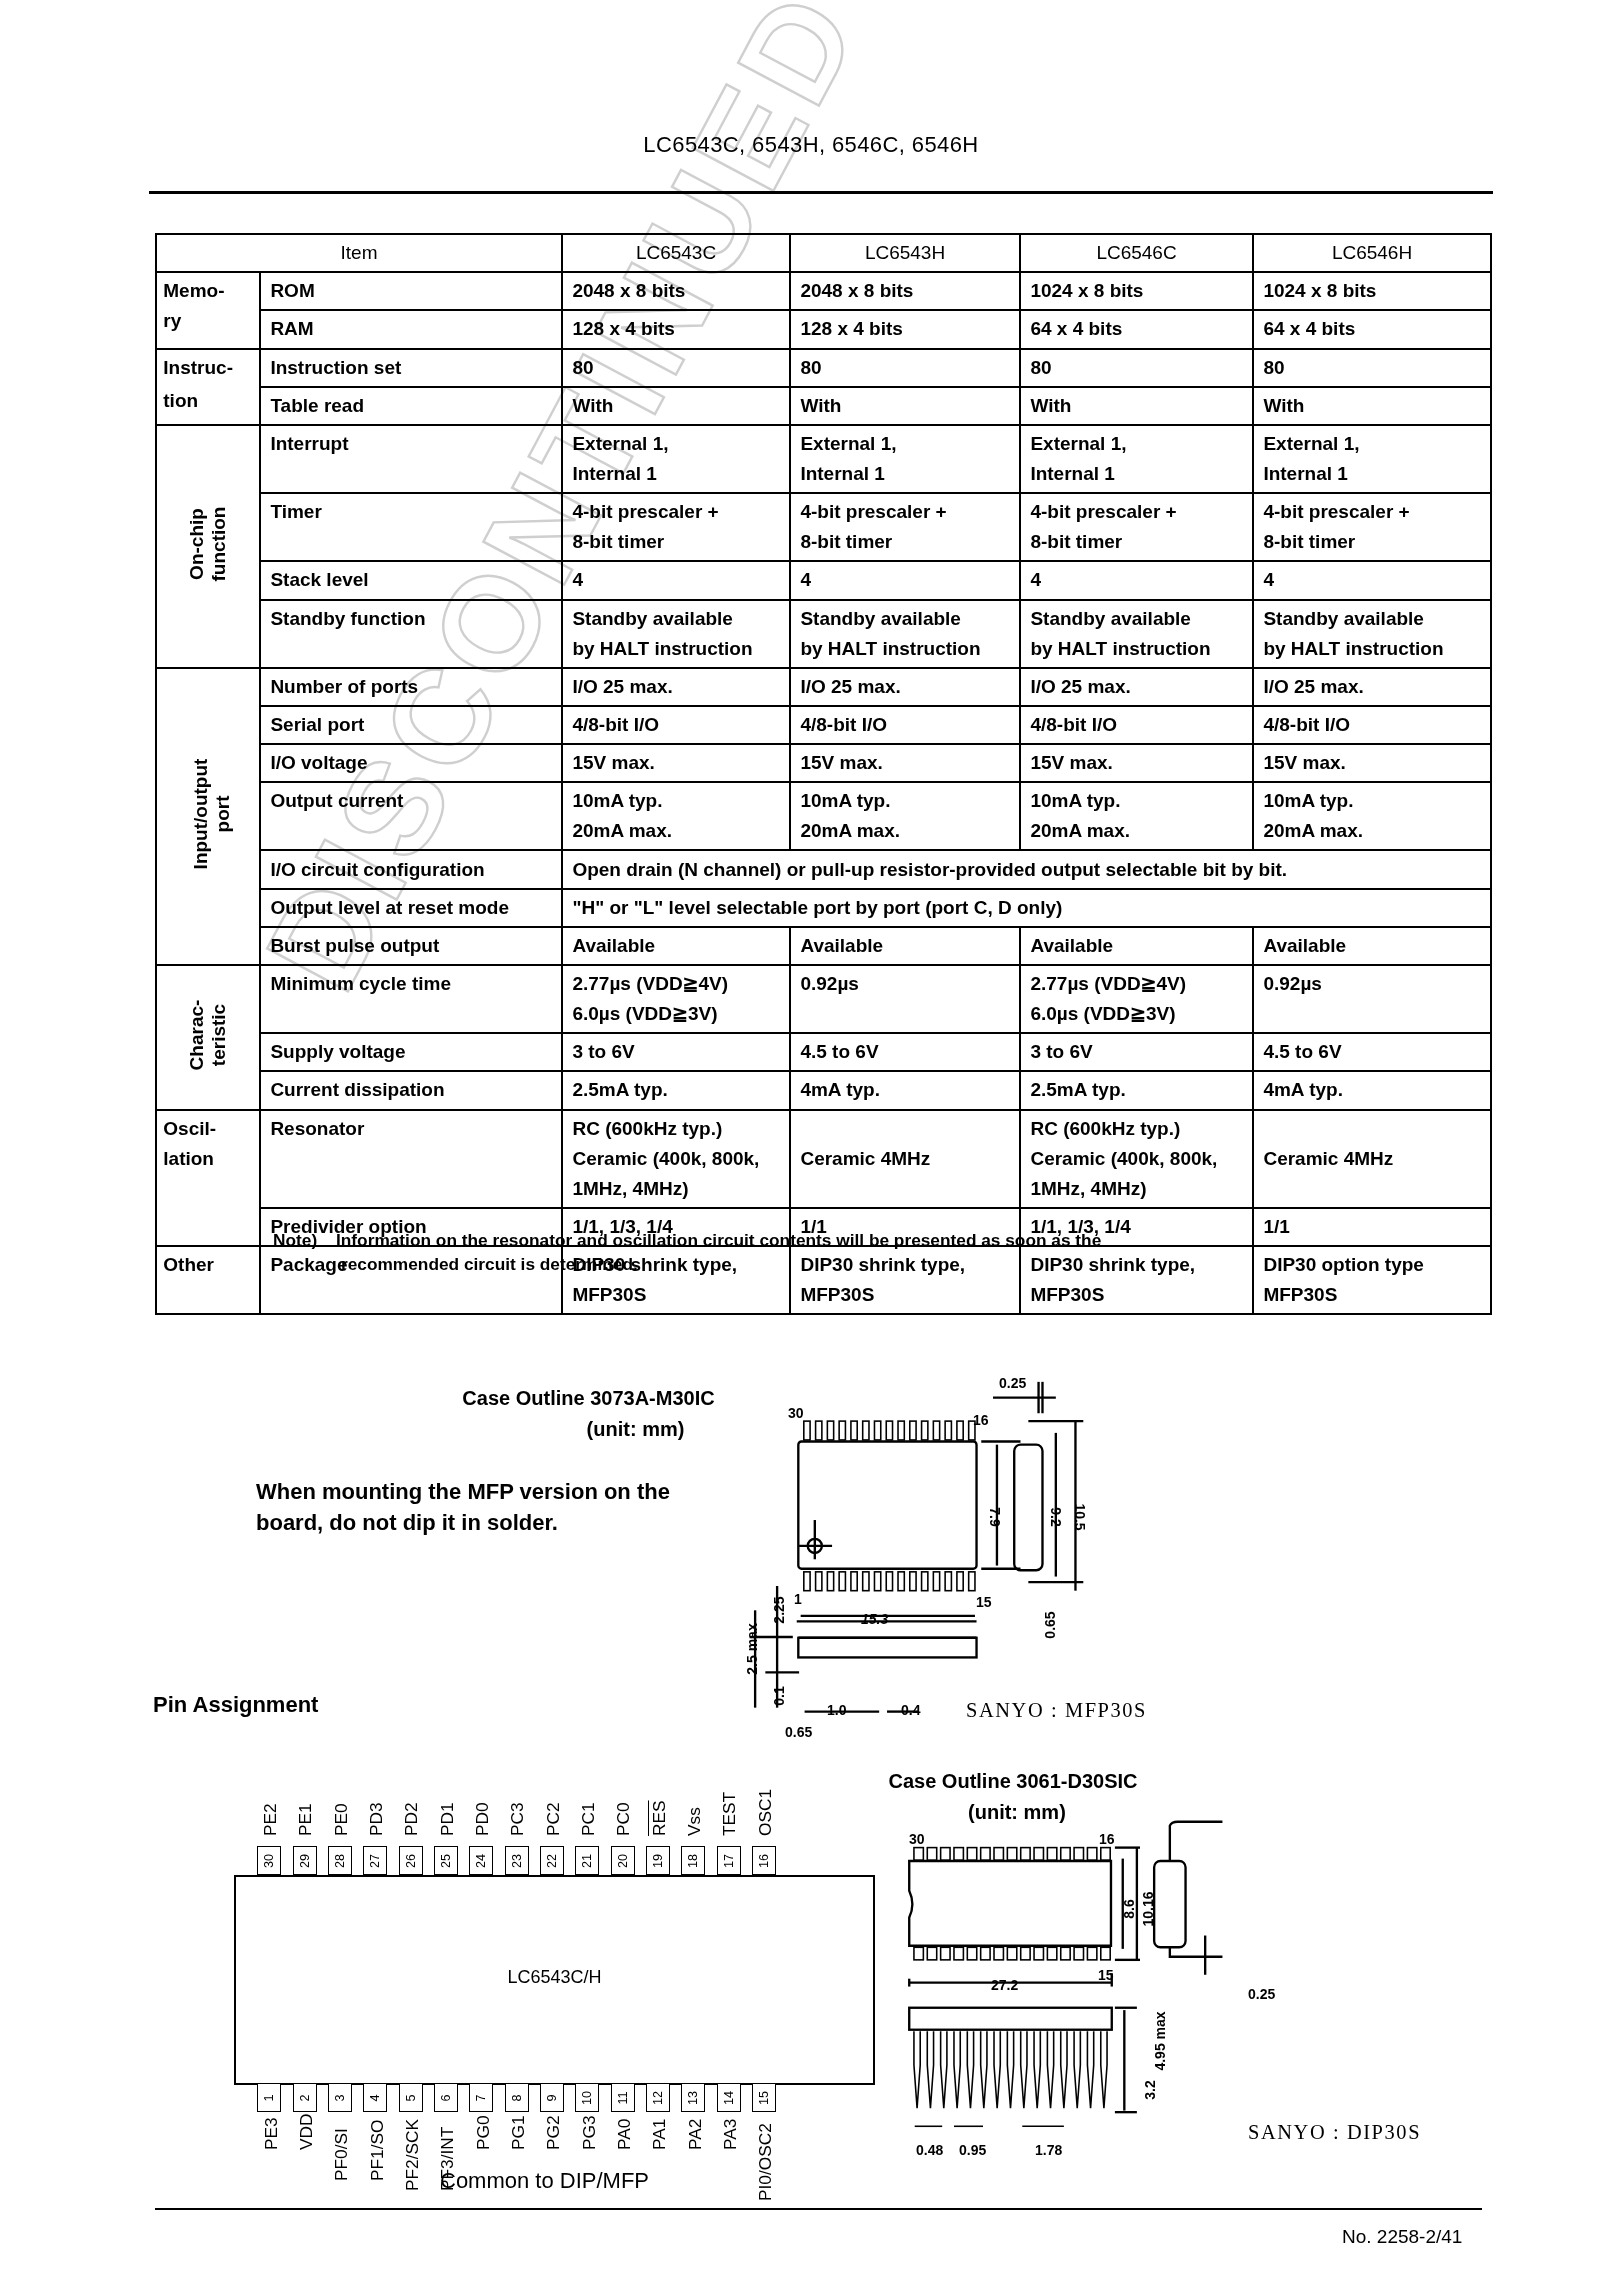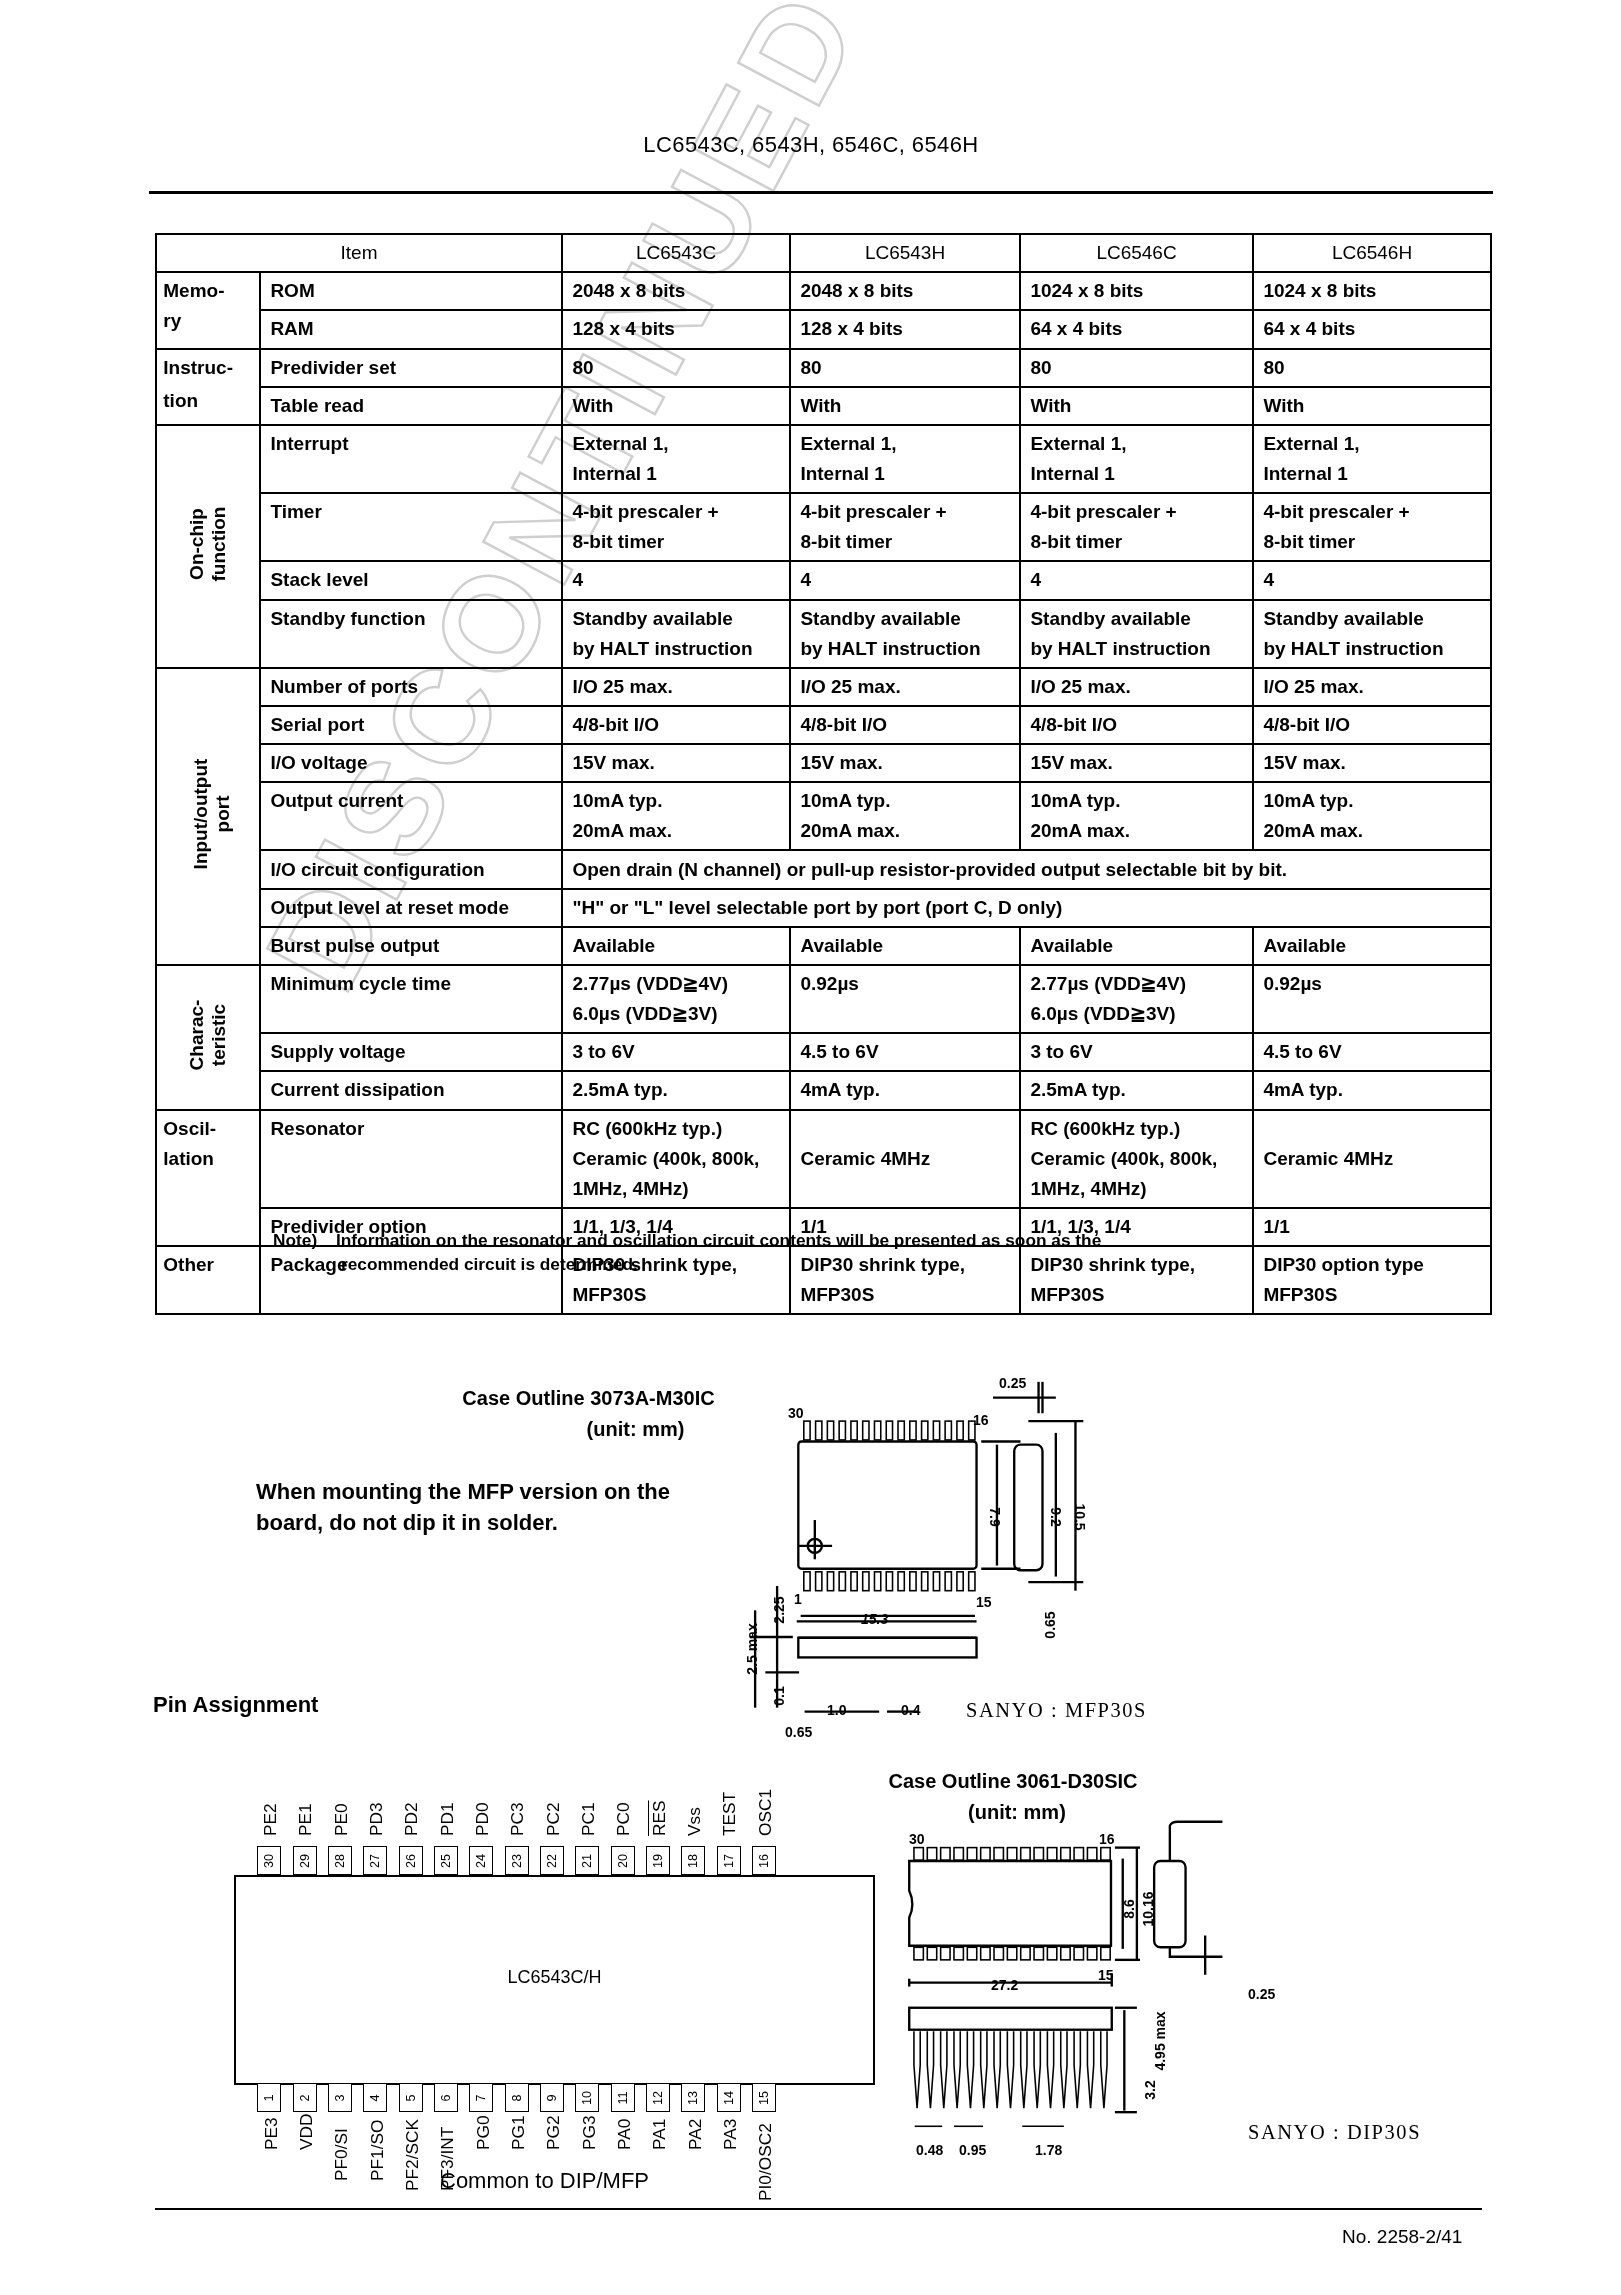--- a/index.html
+++ b/index.html
@@ -94,21 +94,21 @@
         </td>
         <td>
           <span class="line">64 x 4 bits</span>
         </td>
       </tr>
       <tr>
         <td rowspan="2" class="cat">
           <span class="line">Instruc-</span>
           <span class="line" style="margin-top: 3px;">tion</span>
         </td>
-        <td>Predivider set</td>
+        <td>Instruction set</td>
         <td>
           <span class="line">80</span>
         </td>
         <td>
           <span class="line">80</span>
         </td>
         <td>
           <span class="line">80</span>
         </td>
         <td>

